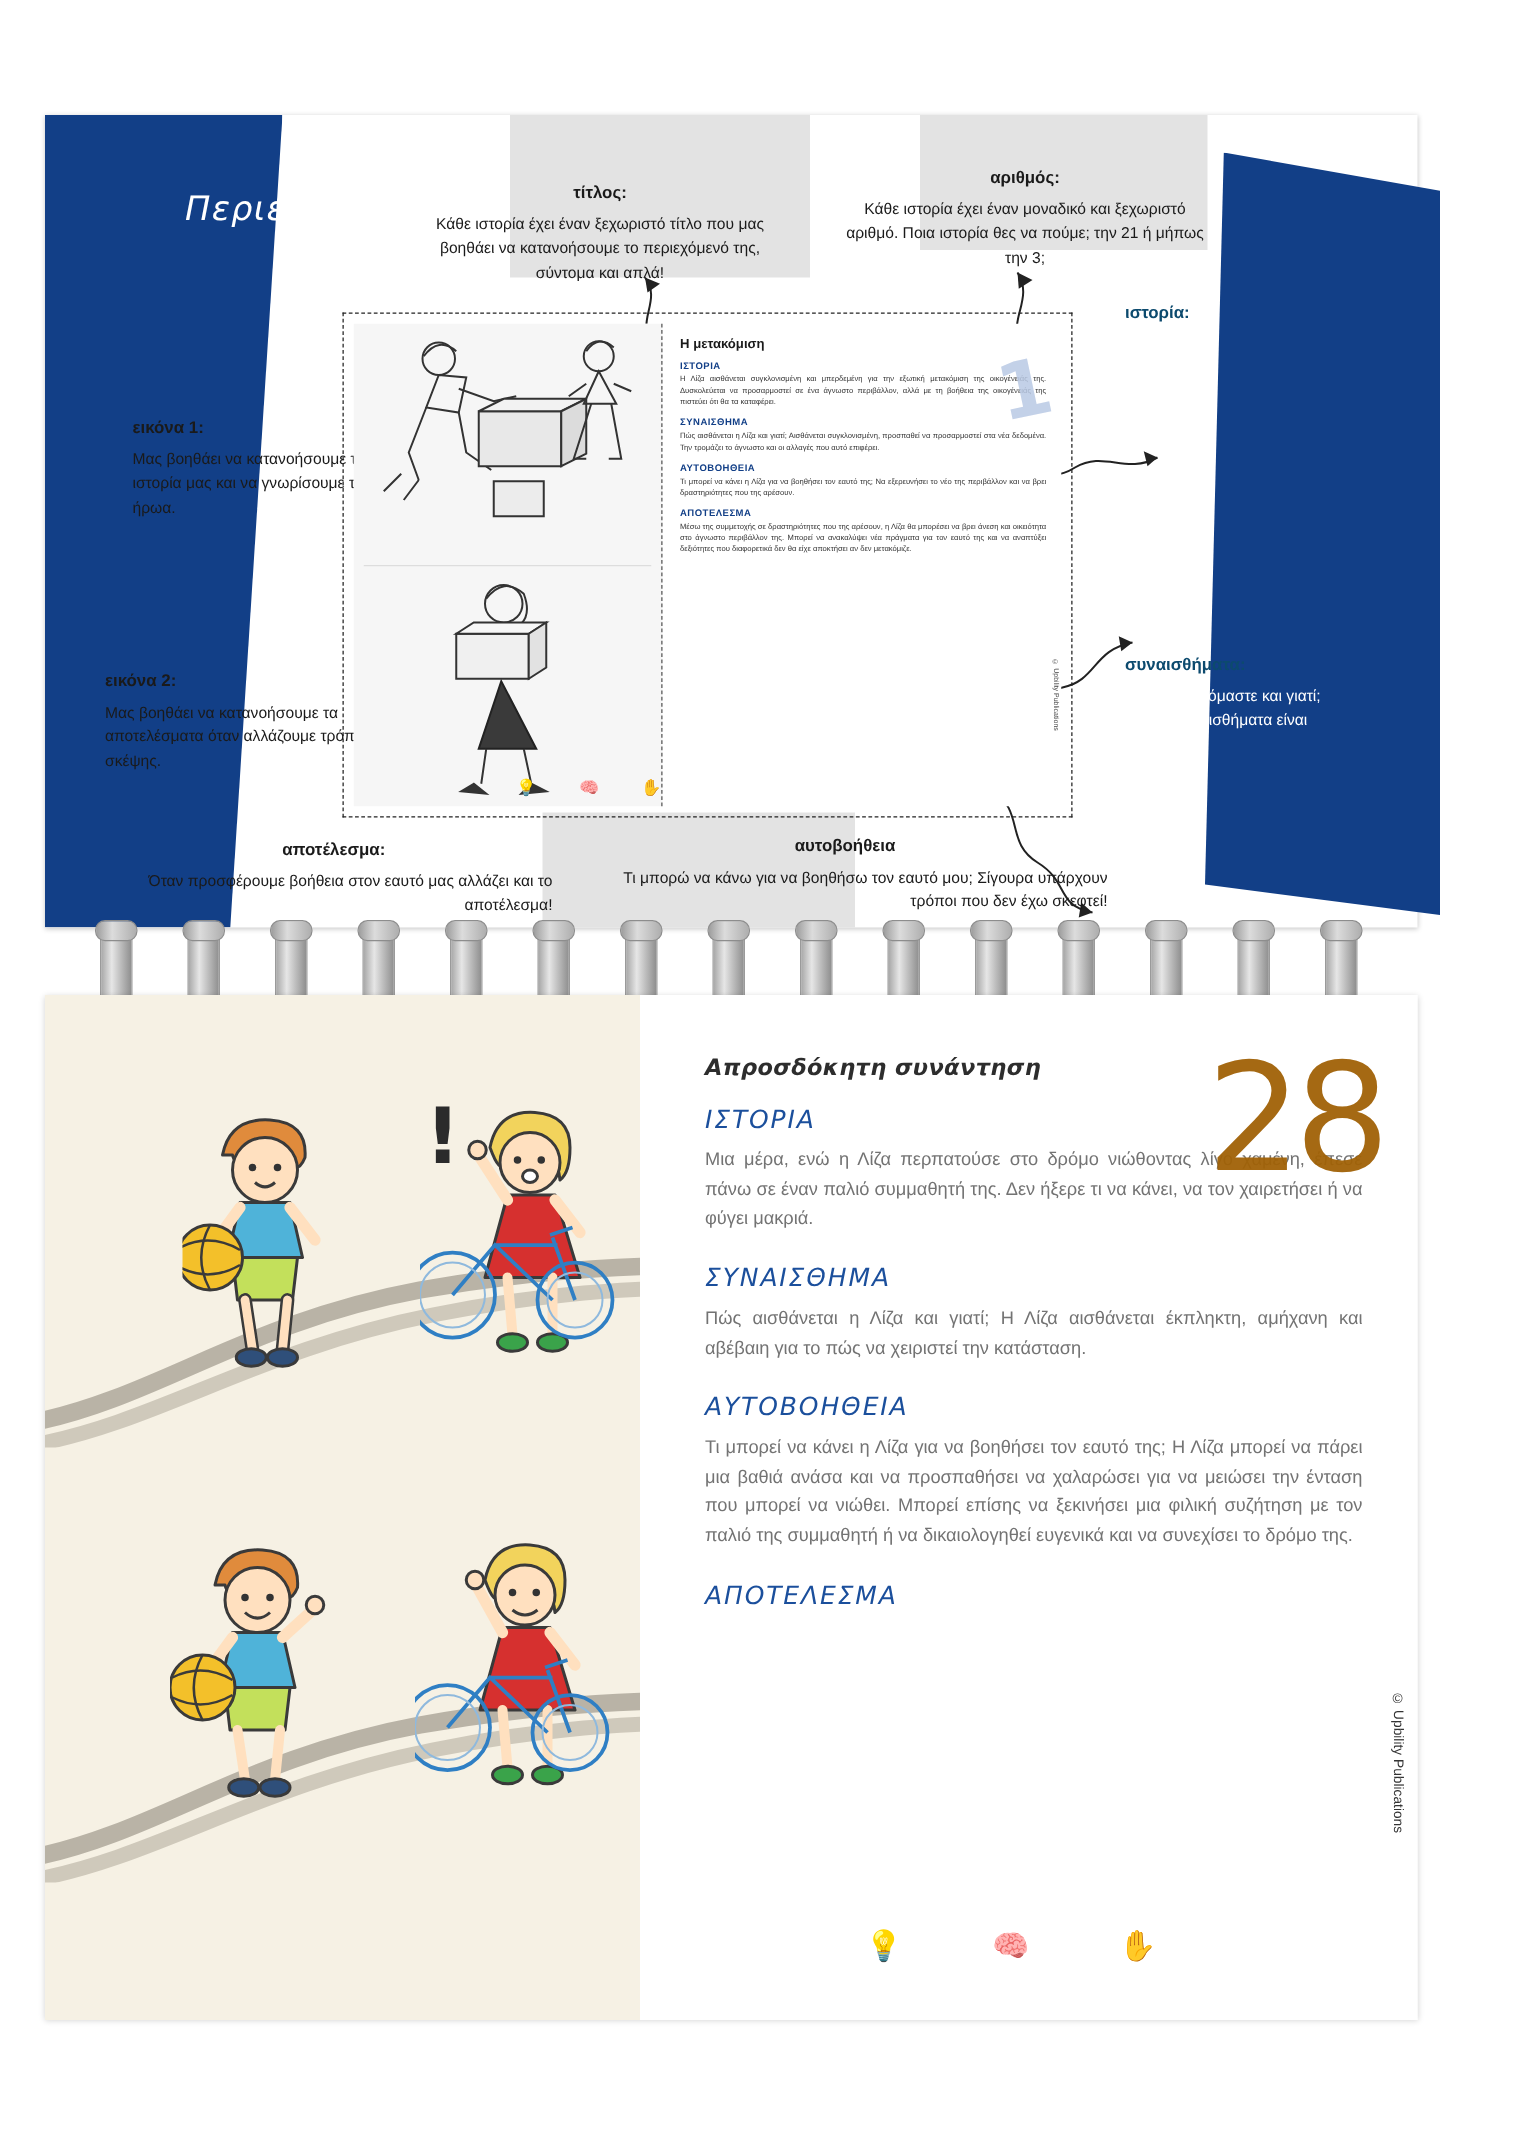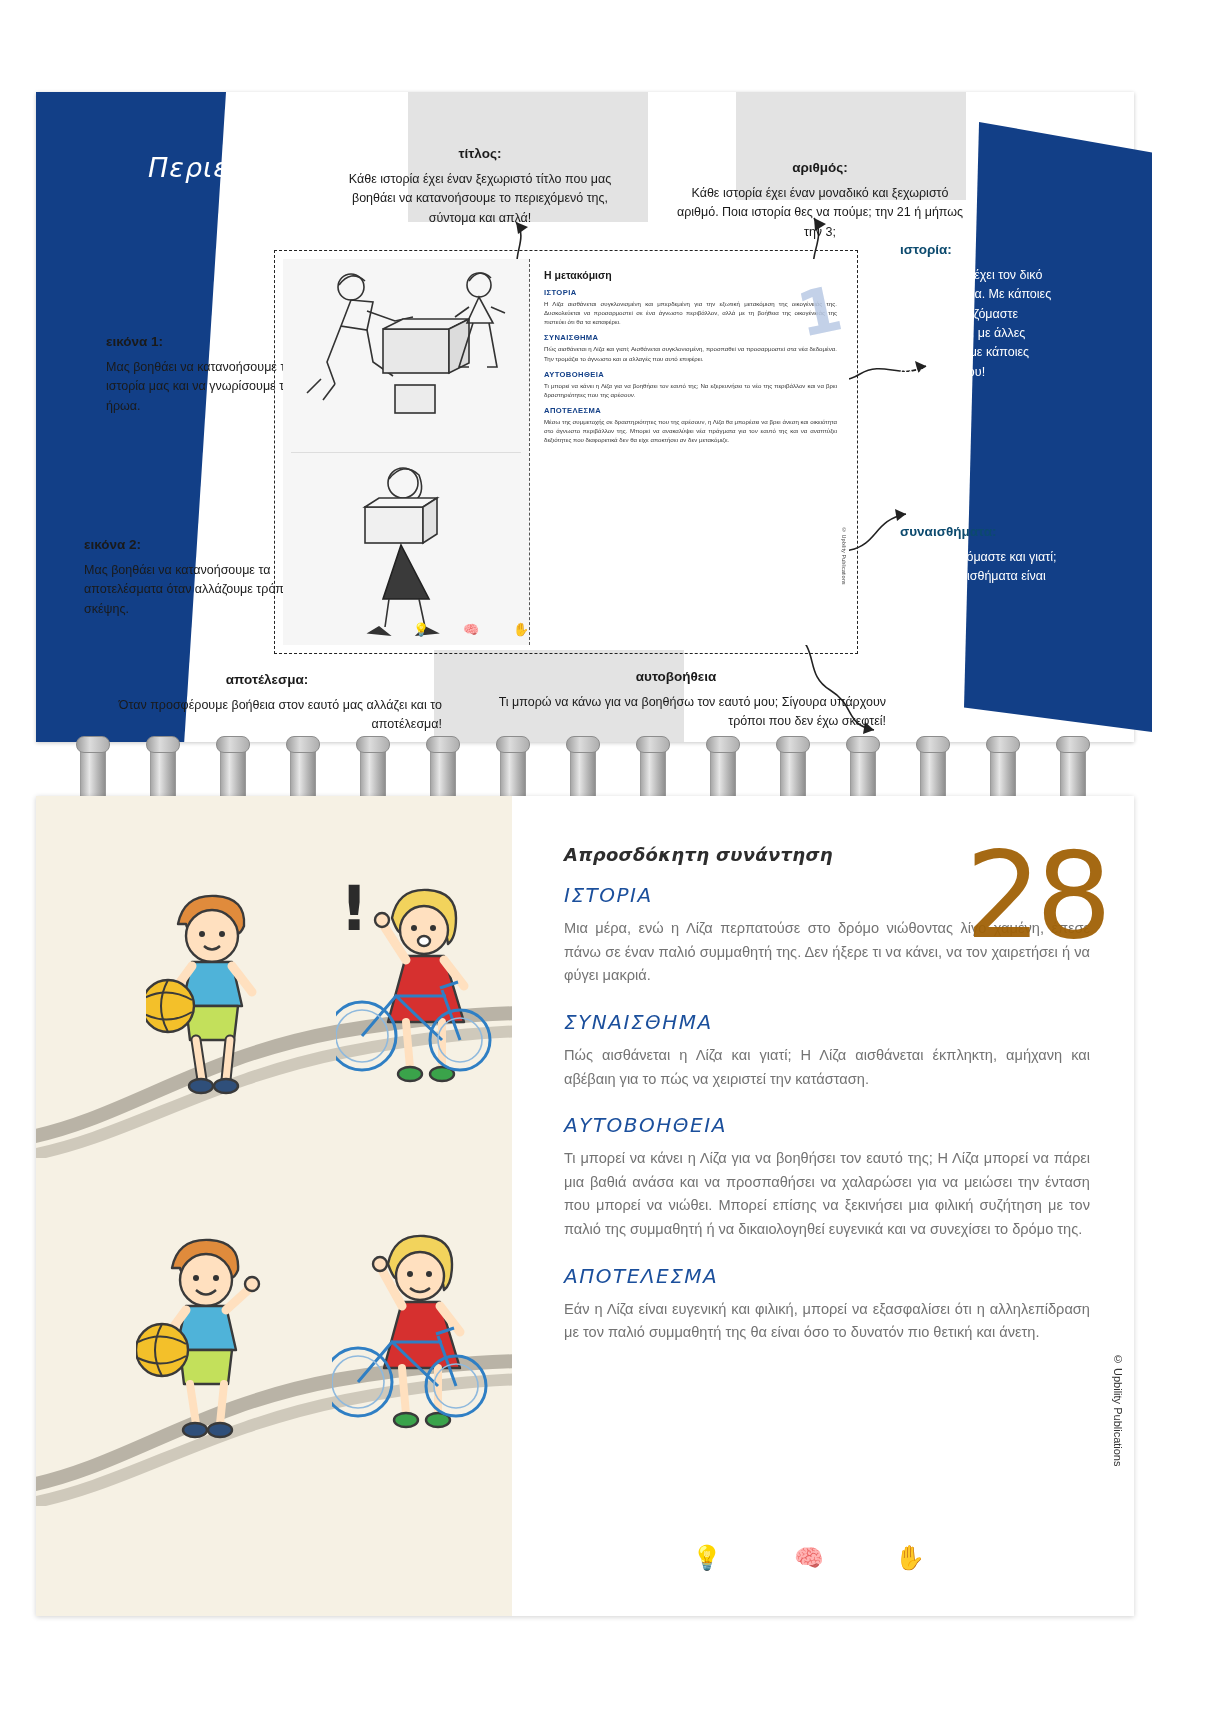--- a/index.html
+++ b/index.html
@@ -19,21 +19,21 @@
   .content-title{position:absolute;left:88px;top:60px;color:#ffffff;font-size:27px;
      font-family:"DejaVu Sans",sans-serif;letter-spacing:1px;font-style:italic;margin-left:24px;}
 
   .note{position:absolute;font-size:12.5px;line-height:1.55;color:#1a1a1a;}
   .note .hd{font-weight:bold;font-size:13.5px;display:block;margin-bottom:5px;}
   .note.center{text-align:center;}
   .note.blue{color:#ffffff;}
   .note.blue .hd{color:#0c4a6e;}
 
   .n-titlos{left:310px;top:52px;width:268px;text-align:center;}
-  .n-arithmos{left:634px;top:66px;width:300px;text-align:center;}
+  .n-arithmos{left:634px;top:40px;width:300px;text-align:center;}
   .n-eikona1{left:70px;top:240px;width:200px;}
   .n-eikona2{left:48px;top:443px;width:222px;}
   .n-istoria{left:864px;top:148px;width:160px;}
   .n-synaisth{left:864px;top:430px;width:160px;}
   .n-apotelesma{left:56px;top:578px;width:350px;text-align:right;}
   .n-autoboitheia{left:430px;top:575px;width:420px;text-align:right;}
   .n-apotelesma .hd,.n-autoboitheia .hd{text-align:center;}
 
   
   .thumb-wrap{position:absolute;left:238px;top:158px;width:582px;height:402px;border:1.6px dashed #222;}
@@ -141,21 +141,20 @@
     <div class="note n-eikona1">
       <span class="hd">εικόνα 1:</span>
       <span>Μας βοηθάει να κατανοήσουμε την ιστορία μας και να γνωρίσουμε τον ήρωα.</span>
     </div>
     <div class="note n-eikona2">
       <span class="hd">εικόνα 2:</span>
       <span>Μας βοηθάει να κατανοήσουμε τα αποτελέσματα όταν αλλάζουμε τρόπο σκέψης.</span>
     </div>
     <div class="note blue n-istoria">
       <span class="hd">ιστορία:</span>
-      <span>Κάθε ιστορία έχει τον δικό της χαρακτήρα. Με κάποιες ιστορίες ταυτιζόμαστε περισσότερο, με άλλες λιγότερο και με κάποιες άλλες καθόλου!</span>
     </div>
     <div class="note blue n-synaisth">
       <span class="hd">συναισθήματα:</span>
       <span>Πώς αισθανόμαστε και γιατί; όλα τα συναισθήματα είναι εδώ!</span>
     </div>
     <div class="note n-apotelesma">
       <span class="hd">αποτέλεσμα:</span>
       <span>Όταν προσφέρουμε βοήθεια στον εαυτό μας αλλάζει και το αποτέλεσμα!</span>
     </div>
     <div class="note n-autoboitheia">
@@ -425,21 +424,20 @@
 
       <div class="sec-h">ΣΥΝΑΙΣΘΗΜΑ</div>
       <p class="sec-p">Πώς αισθάνεται η Λίζα και γιατί;
 Η Λίζα αισθάνεται έκπληκτη, αμήχανη και αβέβαιη για το   πώς να χειριστεί την κατάσταση.</p>
 
       <div class="sec-h">ΑΥΤΟΒΟΗΘΕΙΑ</div>
       <p class="sec-p">Τι μπορεί να κάνει η Λίζα για να βοηθήσει τον εαυτό της;
 Η Λίζα μπορεί να πάρει μια βαθιά ανάσα και να προσπαθήσει να χαλαρώσει για να μειώσει την ένταση που μπορεί να νιώθει. Μπορεί επίσης να ξεκινήσει μια φιλική συζήτηση με τον παλιό της συμμαθητή ή να δικαιολογηθεί ευγενικά και να συνεχίσει το δρόμο της.</p>
 
       <div class="sec-h">ΑΠΟΤΕΛΕΣΜΑ</div>
-      <p class="sec-p">Εάν η Λίζα είναι ευγενική και φιλική, μπορεί να εξασφαλίσει ότι η αλληλεπίδραση με τον παλιό συμμαθητή της θα είναι όσο το δυνατόν πιο θετική και άνετη.</p>
 
       <div class="credit">© Upbility Publications</div>
 
       <div class="bot-icons">
         <span>💡</span>
         <span>🧠</span>
         <span>✋</span>
       </div>
     </div>
   </div>

